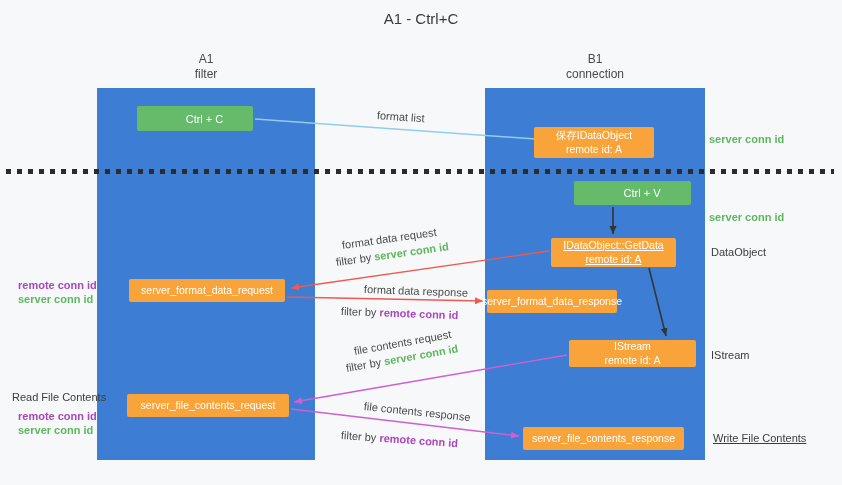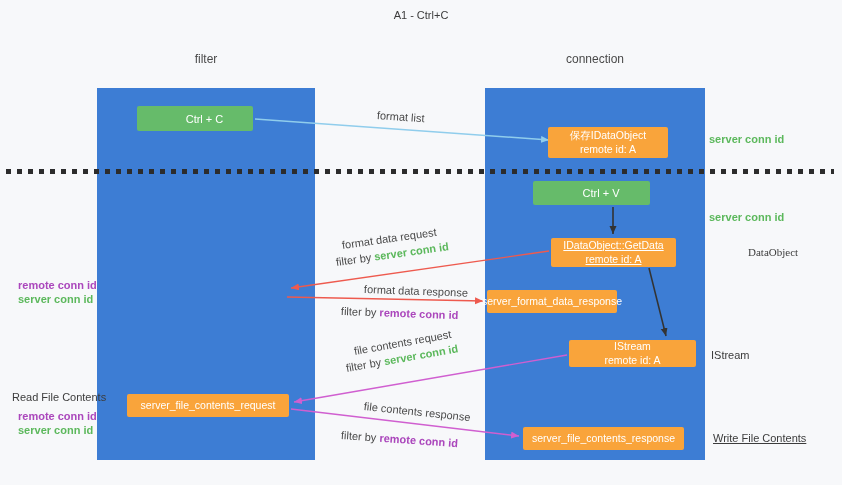--- a/index.html
+++ b/index.html
@@ -6,21 +6,21 @@
   html,body { background: #ffffff; }
   body { font-family: "Liberation Sans", sans-serif; }
   .stage {
     position: relative; width: 842px; height: 485px;
     background: var(--background, #f7f8fa);
     overflow: hidden;
     font-family: "Liberation Sans", sans-serif;
   }
   .title {
     position: absolute; left: 0; right: 0; top: 8px;
-    text-align: center; font-size: 11px; color: #3b3b3b; line-height: 1.45;
+    text-align: center; font-size: 15px; color: #3b3b3b; line-height: 1.45;
     z-index: 5;
   }
   .lane-header {
     position: absolute; text-align: center; font-size: 12px; color: #4a4a4a;
     line-height: 1.25; z-index: 5;
   }
   .lane-header.left  { left: 97px;  width: 218px; top: 52px; }
   .lane-header.right { left: 485px; width: 220px; top: 52px; }
   .lane {
     position: absolute; top: 88px; height: 372px;
@@ -53,23 +53,25 @@
 </head>
 <body>
 
 <div class="stage">
 
   <div class="title">
     <div>A1 - Ctrl+C</div>
   </div>
 
   <div class="lane-header left">
+    <div>A1</div>
     <div>filter</div>
   </div>
   <div class="lane-header right">
+    <div>B1</div>
     <div>connection</div>
   </div>
 
   <div class="lane left"></div>
   <div class="lane right"></div>
 
   <div class="divider"></div>
 
   <svg class="arrows" width="842" height="485" viewBox="0 0 842 485">
     <defs>
@@ -92,34 +94,37 @@
     <line x1="287" y1="297" x2="483" y2="301" stroke-width="1.4" style="stroke:var(--arrow-red,#ee5a4e)" marker-end="url(#ah-red)"></line>
     <line x1="649" y1="268" x2="666" y2="336" stroke-width="1.6" style="stroke:var(--arrow-black,#333333)" marker-end="url(#ah-black)"></line>
     <line x1="567" y1="355" x2="294" y2="402" stroke-width="1.4" style="stroke:var(--arrow-magenta,#d05fd0)" marker-end="url(#ah-magenta)"></line>
     <line x1="291" y1="409" x2="519" y2="436" stroke-width="1.4" style="stroke:var(--arrow-magenta,#d05fd0)" marker-end="url(#ah-magenta)"></line>
   </svg>
 
   <div class="node green" style="left:137px; top:106px; width:116px; height:25px;">
     <span>Ctrl + C</span>
   </div>
 
-  <div class="node orange" style="left:548px; top:127px; width:120px; height:31px;">
+  <div class="node orange" style="left:534px; top:127px; width:120px; height:31px;">
     <span>保存IDataObject</span>
     <span>remote id: A</span>
   </div>
 
-  <div class="node green" style="left:533px; top:181px; width:117px; height:24px;">
+  <div class="node green" style="left:574px; top:181px; width:117px; height:24px;">
     <span>Ctrl + V</span>
   </div>
 
   <div class="node orange" style="left:551px; top:238px; width:125px; height:29px;text-decoration:underline;">
     <span>IDataObject::GetData</span>
     <span>remote id: A</span>
   </div>
 
+  <div class="node orange" style="left:129px; top:279px; width:156px; height:23px;">
+    <span>server_format_data_request</span>
+  </div>
 
   <div class="node orange" style="left:487px; top:290px; width:130px; height:23px;">
     <span>server_format_data_response</span>
   </div>
 
   <div class="node orange" style="left:569px; top:340px; width:127px; height:27px;">
     <span>IStream</span>
     <span>remote id: A</span>
   </div>
 
@@ -152,21 +157,21 @@
   </div>
 
   <div class="flow-label" style="left:364px; top:400px; transform:rotate(6deg);">file contents response</div>
   <div class="flow-label" style="left:341px; top:429px; transform:rotate(4deg);">
     <span>filter by</span>
     <span class="conn-purple">remote conn id</span>
   </div>
 
   <div class="side-label conn-green" style="left:709px; top:133px;">server conn id</div>
   <div class="side-label conn-green" style="left:709px; top:211px;">server conn id</div>
-  <div class="side-label" style="left:748px; top:246px;font-family:Liberation Serif, serif;">DataObject</div>
+  <div class="side-label" style="left:711px; top:246px;">DataObject</div>
   <div class="side-label" style="left:711px; top:349px;">IStream</div>
   <div class="side-label" style="left:713px; top:432px;text-decoration:underline;">Write File Contents</div>
 
   <div class="side-label conn-purple" style="left:18px; top:279px;">remote conn id</div>
   <div class="side-label conn-green" style="left:18px; top:293px;">server conn id</div>
   <div class="side-label" style="left:12px; top:391px;">Read File Contents</div>
   <div class="side-label conn-purple" style="left:18px; top:410px;">remote conn id</div>
   <div class="side-label conn-green" style="left:18px; top:424px;">server conn id</div>
 
 </div>

